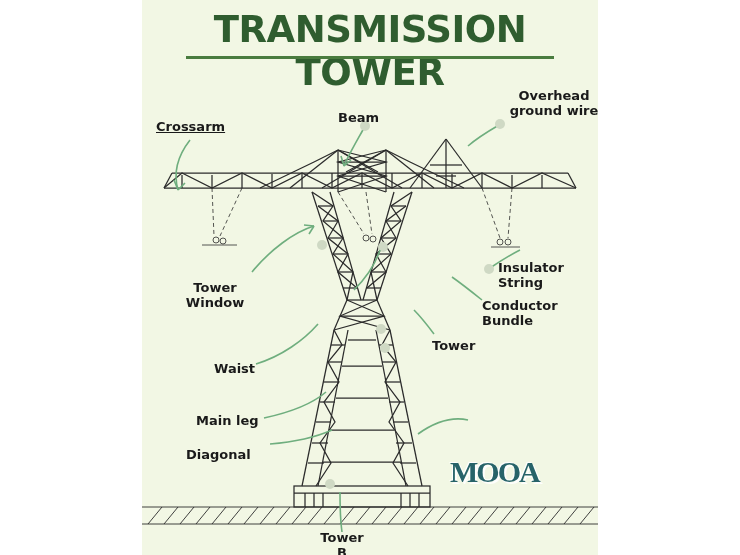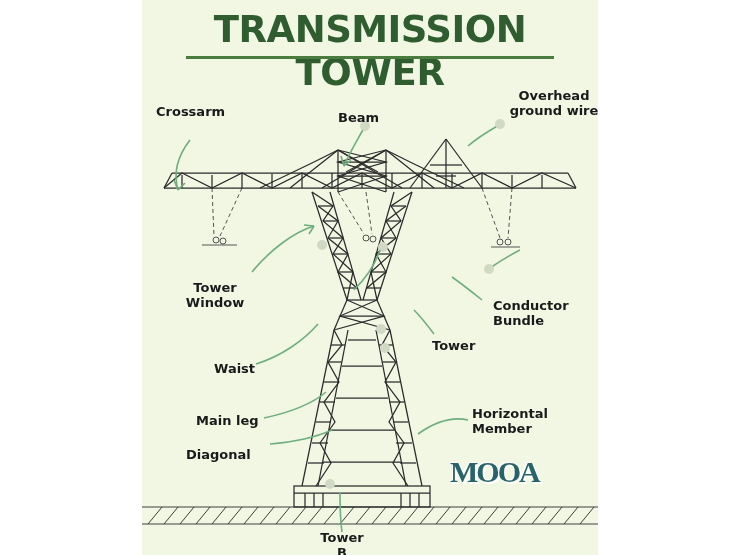--- a/index.html
+++ b/index.html
@@ -313,32 +313,31 @@
         <path class="arrow" d="M128 444 C 152 442, 172 438, 190 430"></path>
 
         <path class="arrow" d="M326 420 C 308 416, 290 424, 276 434"></path>
 
         <path class="arrow" d="M200 532 C 198 518, 198 504, 198 492"></path>
         <circle class="dot" cx="188" cy="484" r="5"></circle>
         <circle class="dot" cx="180" cy="245" r="5"></circle>
       </g>
     </svg>
 
-    <div class="label" style="left:14px; top:104px;">Crossarm</div>
+    <div class="label" style="left:14px; top:119px;text-decoration:underline;">Crossarm</div>
     <div class="label" style="left:196px; top:110px;">Beam</div>
     <div class="label center" style="left:352px; top:88px; width:120px;">Overhead
 ground wire</div>
-    <div class="label" style="left:351px; top:298px;">Conductor
+    <div class="label" style="left:356px; top:260px;">Insulator String</div>
+    <div class="label" style="left:340px; top:298px;">Conductor
 Bundle</div>
     <div class="label" style="left:290px; top:338px;">Tower</div>
     <div class="label center" style="left:28px; top:280px; width:90px;">Tower
 Window</div>
     <div class="label" style="left:72px; top:361px;">Waist</div>
     <div class="label" style="left:54px; top:413px;">Main leg</div>
     <div class="label" style="left:44px; top:447px;">Diagonal</div>
-    <div class="label" style="left:330px; top:406px;">Horizontal
-Member</div>
     <div class="label center" style="left:160px; top:530px; width:80px;">Tower
 B</div>
 
     <div id="logo">MOOA</div>
   </div>
 </div>
 
 </body></html>

